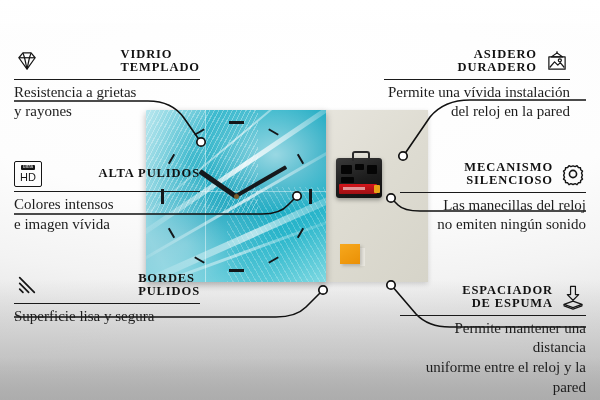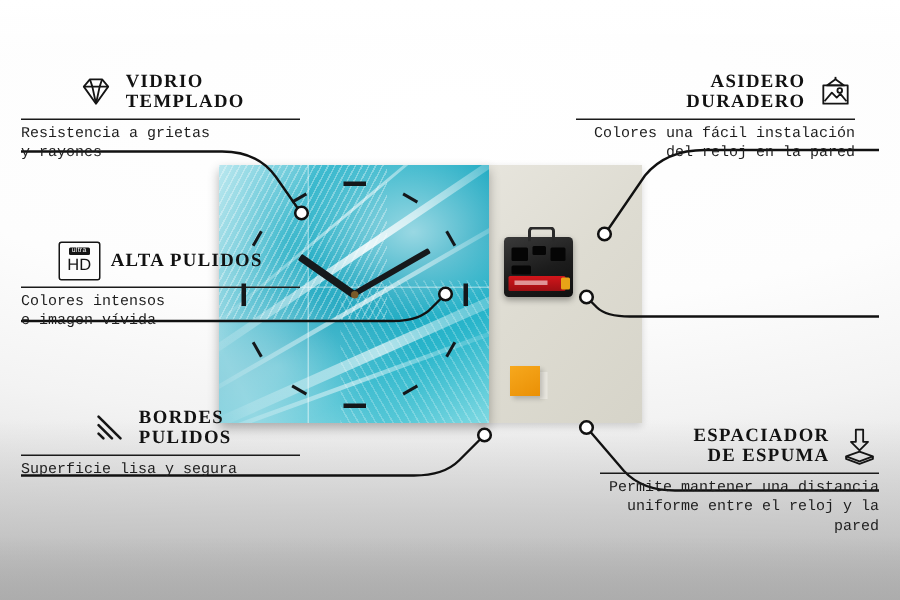--- a/index.html
+++ b/index.html
@@ -92,33 +92,33 @@
   .foam{
     position:absolute;left:212px;top:148px;width:20px;height:20px;
     background:linear-gradient(150deg,#f7a81d,#ea9005);
     box-shadow:2px 2px 3px rgba(0,0,0,.18);
   }
   .foam-side{position:absolute;left:232px;top:152px;width:5px;height:18px;background:#e9e7df;}
 
   
   .feat{position:absolute;width:186px;}
   .feat .head{display:flex;align-items:center;gap:7px;}
-  .feat.left .head{justify-content:center;}
+  .feat.left .head{justify-content:space-between;}
   .feat.right .head{justify-content:flex-end;}
   .titles{display:flex;flex-direction:column;line-height:1.06;}
   .feat.left .titles{align-items:flex-start;}
   .feat.right .titles{align-items:flex-end;}
   .t1,.t2{
     font-size:12.5px;font-weight:700;letter-spacing:.9px;color:#121212;
     white-space:nowrap;font-family:"Liberation Serif","DejaVu Serif",serif;
   }
   .rule{height:1px;background:#1a1a1a;margin-top:4px;width:100%;}
   .desc{
-    margin-top:3px;font-size:10px;line-height:1.32;color:#1d1d1d;
-    font-family:Liberation Mono, monospace;
+    margin-top:3px;font-size:15px;line-height:1.32;color:#1d1d1d;
+    font-family:Liberation Serif, serif;
   }
   .feat.left .desc{text-align:left;}
   .feat.right .desc{text-align:right;}
   .ico{width:26px;height:26px;flex:0 0 26px;display:block;}
 
   .hd-badge{
     width:26px;height:24px;border:1.6px solid #151515;border-radius:2px;
     display:flex;flex-direction:column;align-items:center;justify-content:center;
     font-family:"Liberation Sans","DejaVu Sans",sans-serif;color:#151515;line-height:1;
   }
@@ -274,25 +274,44 @@
           <path d="M16 4 L16 6"></path>
             <path d="M16 6 L9 11 L23 11 Z"></path>
           <rect x="6" y="11" width="20" height="15"></rect>
           <path d="M7 24 L13 17 L17 21 L20 18 L25 24"></path>
           <circle cx="19.5" cy="15.2" r="1.9"></circle>
         </g>
       </svg>
     </div>
     <div class="rule"></div>
     <div class="desc">
-      <div>Colores una fácil instalación</div>
+      <div>Permite una vívida instalación</div>
       <div>del reloj en la pared</div>
     </div>
   </div>
 
+  <div class="feat right" style="left:400px;top:161px;">
+    <div class="head">
+      <div class="titles">
+        <span class="t1">MECANISMO</span>
+        <span class="t2">SILENCIOSO</span>
+      </div>
+      <svg class="ico" viewBox="0 0 32 32">
+        <g fill="none" stroke="#151515" stroke-width="2" stroke-linejoin="round">
+          <path d="M16 4.5 l3 1.2 2.6-1.4 1.9 2.6 2.9 .3 .3 2.9 2.6 1.9-1.4 2.6 1.2 3-1.2 3 1.4 2.6-2.6 1.9-.3 2.9-2.9 .3-1.9 2.6-2.6-1.4-3 1.2-3-1.2-2.6 1.4-1.9-2.6-2.9-.3-.3-2.9-2.6-1.9 1.4-2.6-1.2-3 1.2-3-1.4-2.6 2.6-1.9 .3-2.9 2.9-.3 1.9-2.6 2.6 1.4z" transform="scale(0.88) translate(2.2,2.2)"></path>
+          <circle cx="16" cy="16" r="4.4"></circle>
+        </g>
+      </svg>
+    </div>
+    <div class="rule"></div>
+    <div class="desc">
+      <div>Las manecillas del reloj</div>
+      <div>no emiten ningún sonido</div>
+    </div>
+  </div>
 
   <div class="feat right" style="left:400px;top:284px;">
     <div class="head">
       <div class="titles">
         <span class="t1">ESPACIADOR</span>
         <span class="t2">DE ESPUMA</span>
       </div>
       <svg class="ico" viewBox="0 0 32 32">
         <g fill="none" stroke="#151515" stroke-width="1.5" stroke-linejoin="round">
           <path d="M13 3 L19 3 L19 13 L23 13 L16 20 L9 13 L13 13 Z"></path>

